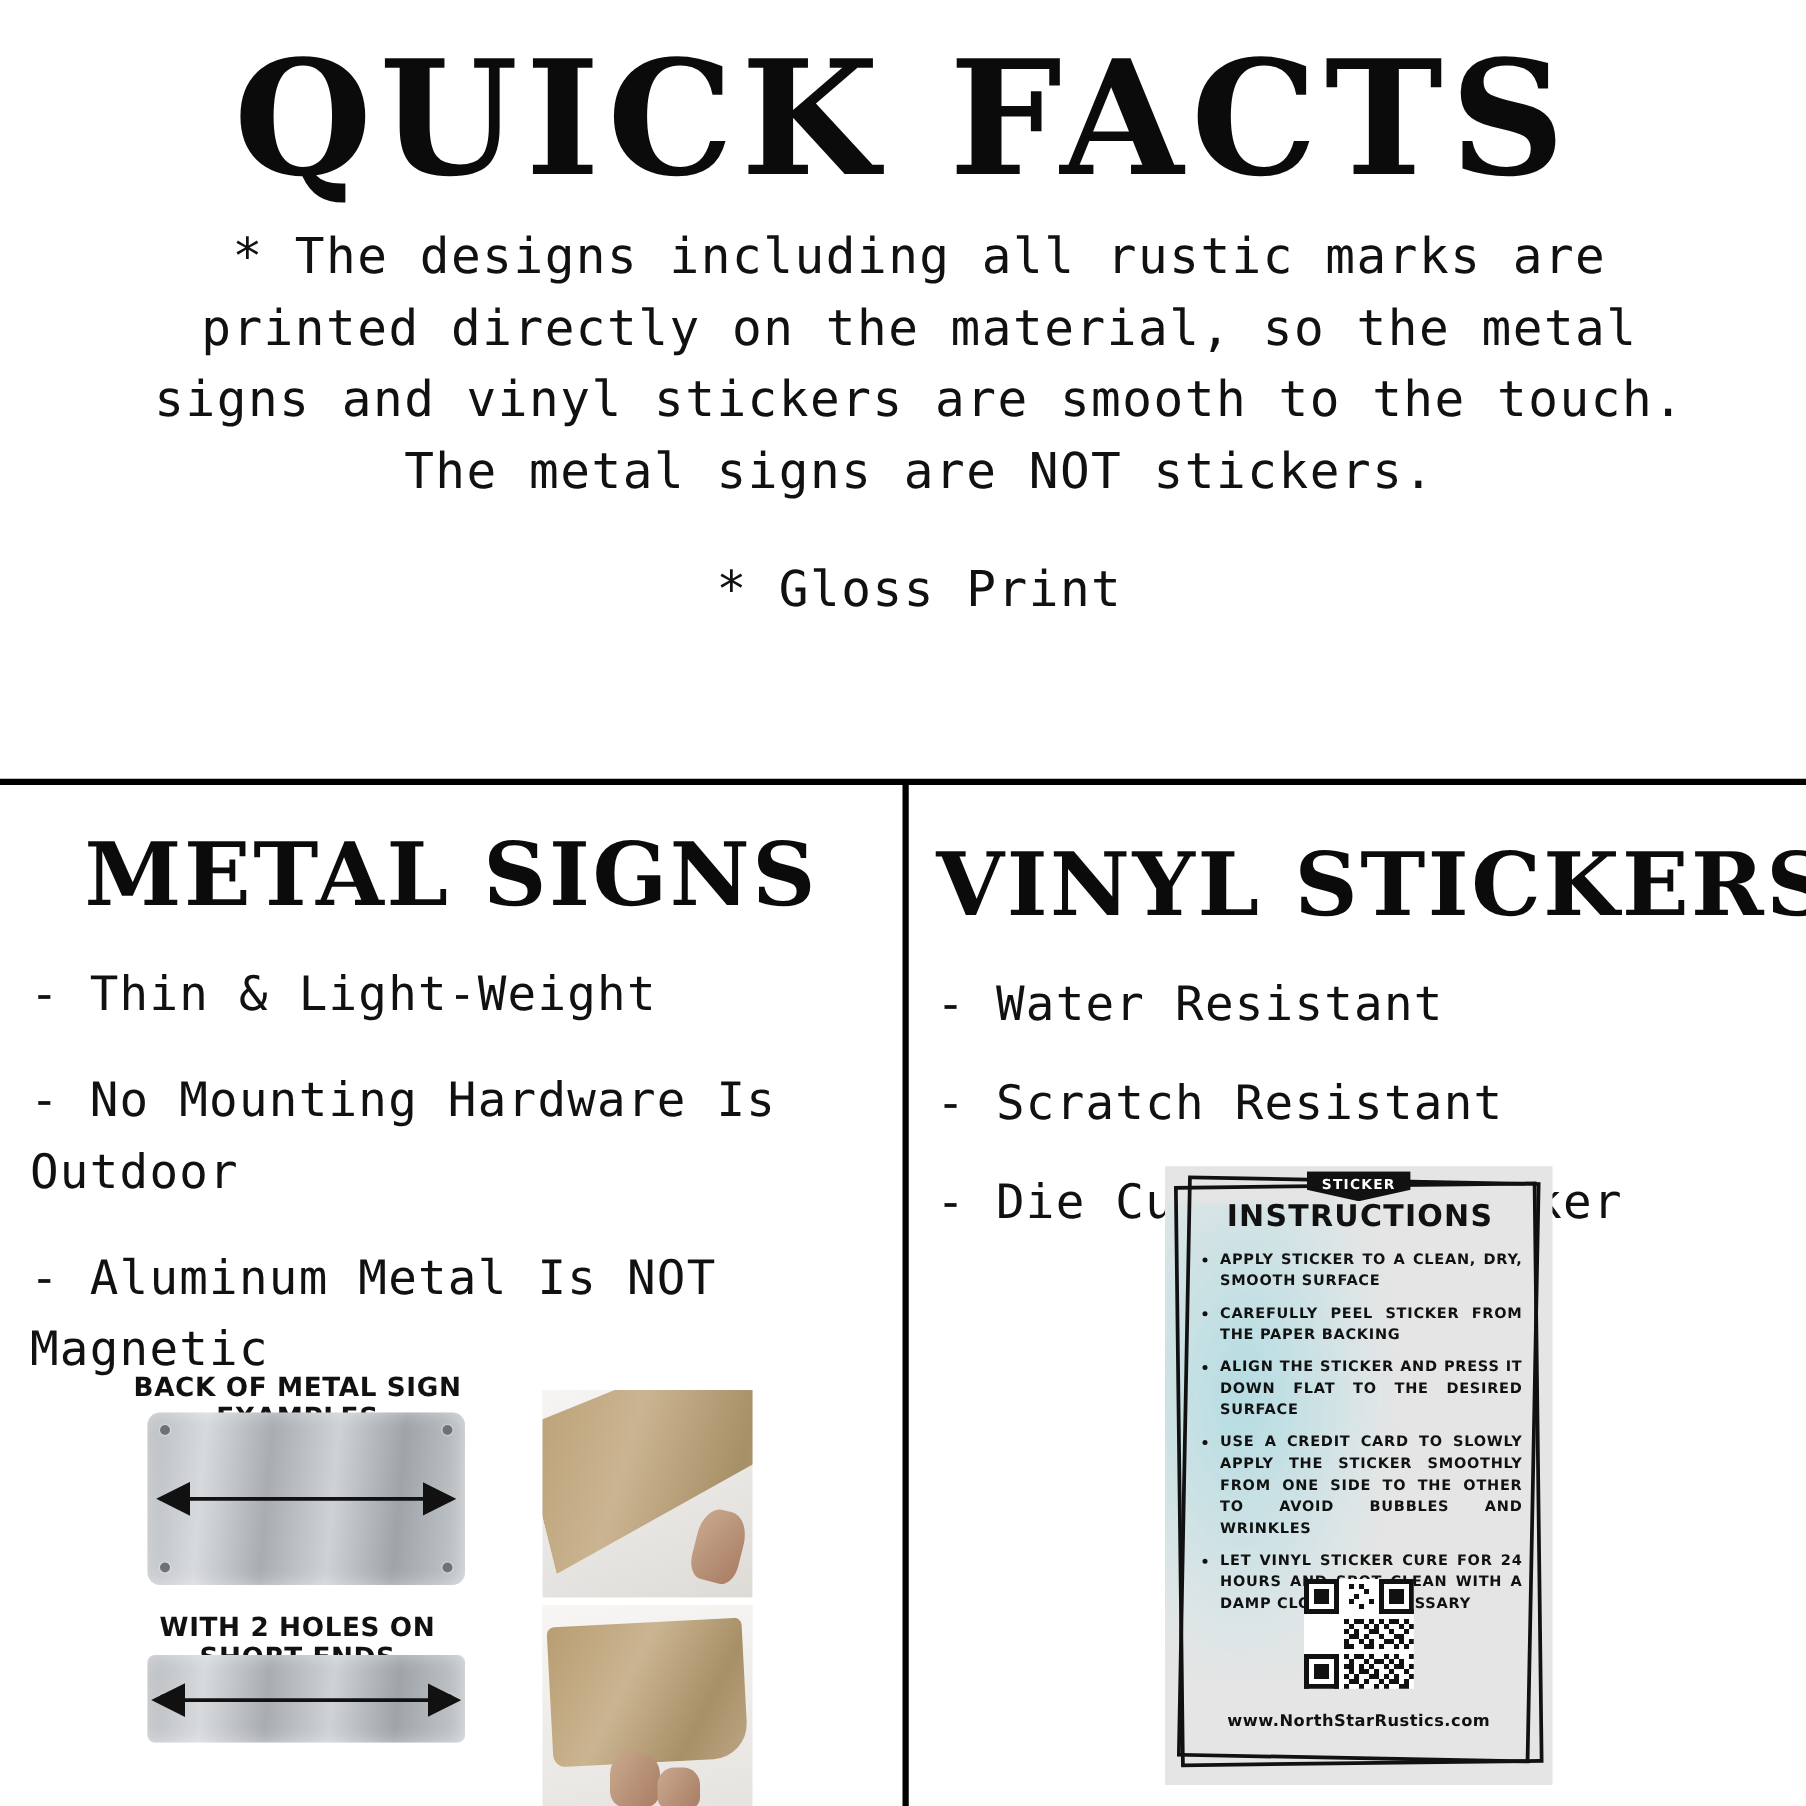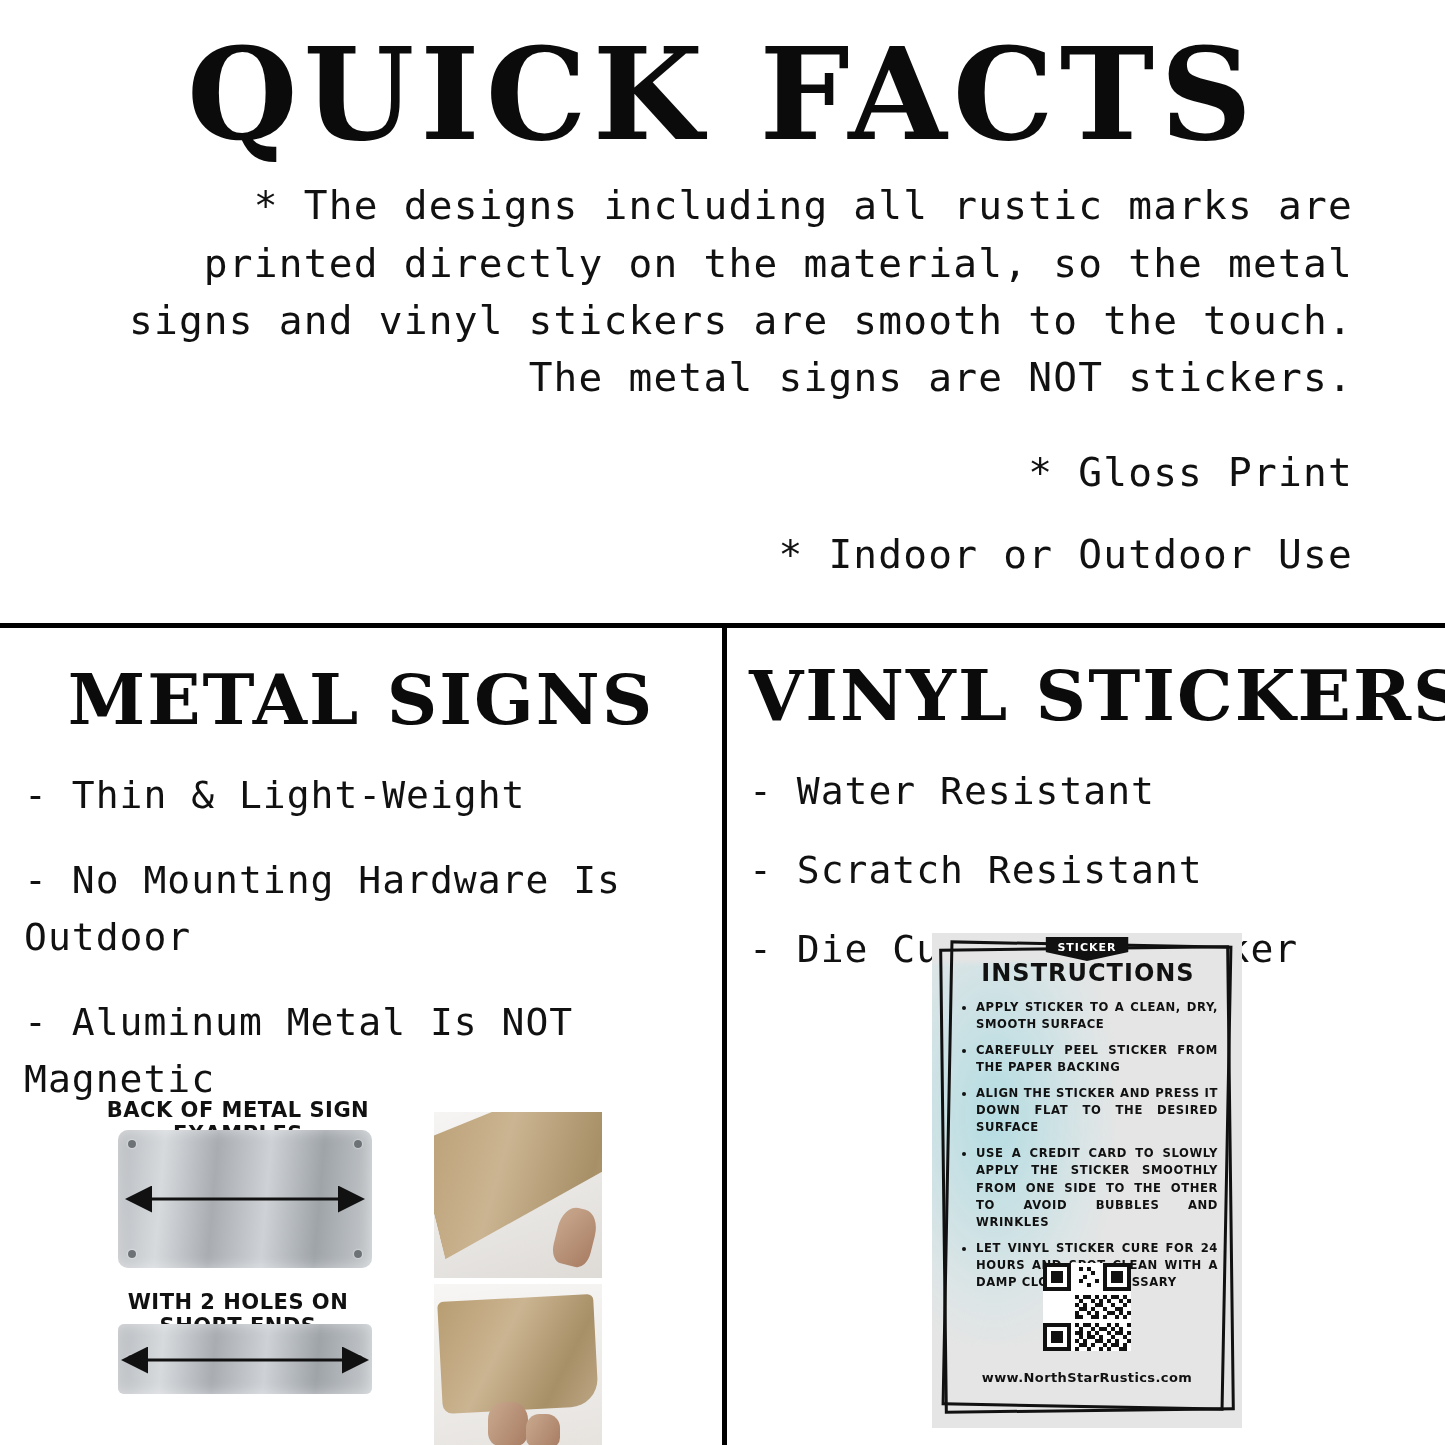--- a/index.html
+++ b/index.html
@@ -45,21 +45,21 @@
   }
   .facts {
     padding: 16px 92px 0 118px;
   }
   .fact {
     font-size: 39.5px;
     line-height: 1.45;
     letter-spacing: 1.2px;
     color: #111;
     margin: 0 0 24px 0;
-    text-align: right;
+    text-align: center;
   }
   .fact.long {
     margin-bottom: 38px;
   }
 
   
   .hline {
     position: absolute;
     left: 0;
     width: 1445px;
@@ -84,21 +84,21 @@
     box-sizing: border-box;
   }
   .col-left {
     left: 0;
     width: 722px;
     padding: 30px 24px 0 24px;
   }
   .col-right {
     left: 727px;
     width: 718px;
-    padding: 26px 18px 0 22px;
+    padding: 38px 18px 0 22px;
   }
   .col-head {
     font-family: "DejaVu Serif", serif;
     font-weight: 700;
     font-size: 70px;
     letter-spacing: 2px;
     text-align: center;
     margin: 0 0 26px 0;
     color: #0b0b0b;
     white-space: nowrap;
@@ -259,21 +259,20 @@
 </head>
 <body>
 
 <div class="page">
 
   <div class="top-section">
     <h1 class="title">QUICK FACTS</h1>
     <div class="facts">
       <p class="fact long">* The designs including all rustic marks are printed directly on the material, so the metal signs and vinyl stickers are smooth to the touch. The metal signs are NOT stickers.</p>
       <p class="fact">* Gloss Print</p>
-      <p class="fact">* Indoor or Outdoor Use</p>
     </div>
   </div>
 
   <div class="hline hline-top"></div>
   <div class="vline"></div>
 
   <div class="col col-left">
     <h2 class="col-head">METAL SIGNS</h2>
     <p class="bullet">- Thin &amp; Light-Weight</p>
     <p class="bullet">- No Mounting Hardware Is Outdoor</p>

